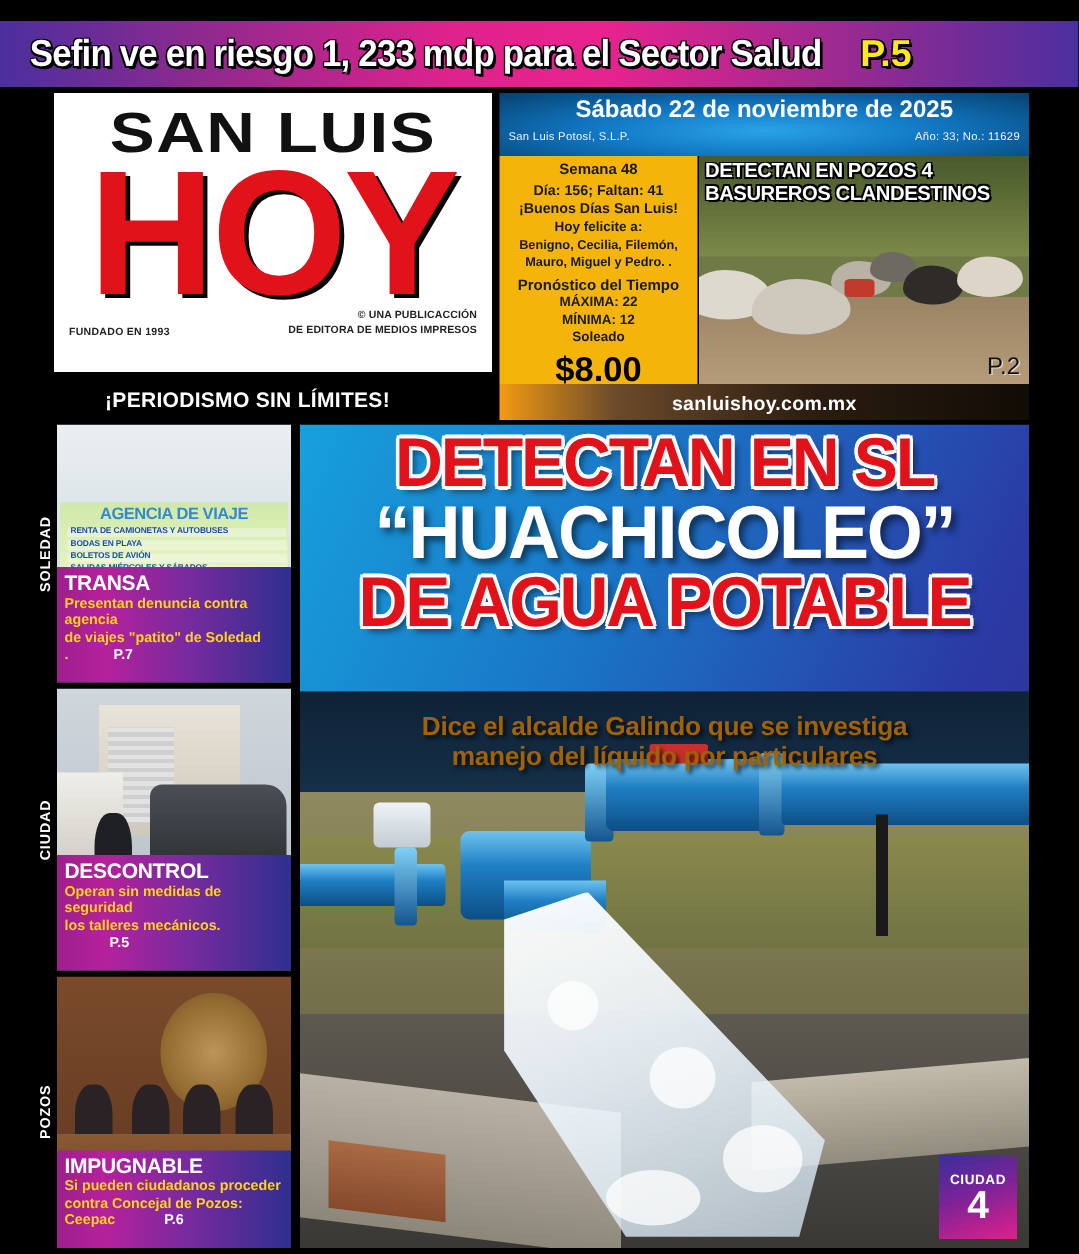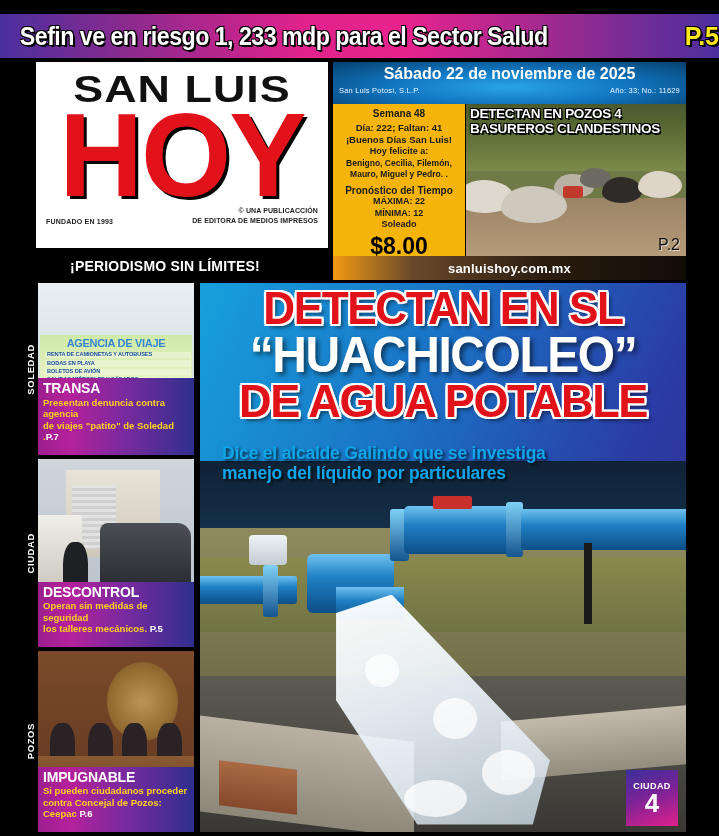--- a/index.html
+++ b/index.html
@@ -8,21 +8,21 @@
     background: #000;
     font-family: "Liberation Sans", sans-serif;
     overflow: hidden;
   }
   .page { position: relative; width: 719px; height: 836px; background: #000; }
 
   
   .top-banner {
     position: absolute; left: 0; top: 14px; width: 719px; height: 44px;
     background: linear-gradient(90deg,#4b2f9e 0%,#8c2a8e 18%,#e0228c 42%,#e8238e 56%,#9a2a90 78%,#4b2f9e 100%);
-    display: flex; align-items: center; justify-content: space-between; gap: 16px;
+    display: flex; align-items: center; justify-content: flex-start; gap: 6px;
   }
   .top-banner-text {
     color: #fff; font-weight: 700; font-size: 25px; letter-spacing: -0.6px;
     white-space: nowrap;
     text-shadow: 2px 2px 0 #000, -1px -1px 0 #000, 1px -1px 0 #000, -1px 1px 0 #000;
     transform: scaleX(0.93);
   }
   .top-banner-page {
     color: #ffe81c; font-weight: 700; font-size: 25px;
     text-shadow: 2px 2px 0 #000, -1px -1px 0 #000, 1px -1px 0 #000, -1px 1px 0 #000;
@@ -123,21 +123,21 @@
     color: #fff; font-weight: 700; font-size: 9.5px; letter-spacing: 0.6px;
   }
   .side-body { position: absolute; left: 16px; top: 0; width: 156px; height: 100%; overflow: hidden; }
   .side-photo { position: absolute; left: 0; top: 0; width: 156px; overflow: hidden; }
   .side-cap {
     position: absolute; left: 0; bottom: 0; width: 156px; padding: 3px 4px 12px 5px;
     background: linear-gradient(90deg,#9c1f8e 0%,#b5219b 20%,#7a2a9e 55%,#2f2f8f 100%);
   }
   .side-cap-title { color: #fff; font-weight: 700; font-size: 14px; line-height: 1.05; letter-spacing: -0.2px; }
   .side-cap-text { color: #ffd21c; font-weight: 700; font-size: 9.5px; line-height: 1.22; margin-top: 1px; }
-  .side-cap-text b { color: #fff; }
+  .side-cap-text b { color: #fff; margin-left: 30px; }
 
   
   .sign-board { position: absolute; left: 2px; top: 30%; width: 152px; height: 64%;
     background: linear-gradient(180deg,#cfe9a8 0%,#e9f4c6 45%,#f2f7d8 100%); }
   .sign-title { position: absolute; left: 4px; top: 2px; width: 144px; text-align: center;
     color: #2a7fd4; font-weight: 700; font-size: 11px; letter-spacing: -0.3px; opacity: .92; }
   .sign-list { position: absolute; left: 5px; top: 17px; width: 146px; }
   .sign-li { color: #1a4f9c; font-weight: 700; font-size: 5.6px; line-height: 1.05;
     letter-spacing: -0.1px; margin-bottom: 1.6px; background: rgba(255,255,255,.35); padding: 0.5px 2px; }
 
@@ -211,22 +211,22 @@
                  4px 4px 4px rgba(0,0,0,.45);
     transform: scaleX(0.96);
   }
   .hl-2 {
     color: #fff; font-weight: 700; font-size: 50px; line-height: 0.96; letter-spacing: -1.5px;
     text-shadow: 3px 3px 5px rgba(0,0,0,.55);
     transform: scaleX(0.96);
   }
   .hl-3 { font-size: 47px; }
   .subhead {
-    position: absolute; left: 0; top: 160px; width: 486px; text-align: left; padding: 0 22px;
-    color: #0ea5e9; font-weight: 700; font-size: 17.5px; line-height: 1.16; letter-spacing: -0.2px;
+    position: absolute; left: 0; top: 191px; width: 486px; text-align: center; padding: 0 22px;
+    color: #a16207; font-weight: 700; font-size: 17.5px; line-height: 1.16; letter-spacing: -0.2px;
     text-shadow: 2px 2px 3px rgba(0,0,0,.75); z-index: 4;
   }
   .section-badge {
     position: absolute; right: 8px; bottom: 6px; width: 52px; height: 56px;
     background: linear-gradient(160deg,#3b2f9a 0%,#7a2397 45%,#e0208c 100%);
     display: flex; flex-direction: column; align-items: center; justify-content: center; z-index: 7;
   }
   .sb-label { color: #fff; font-weight: 700; font-size: 9px; letter-spacing: 0.4px; }
   .sb-num { color: #fff; font-weight: 700; font-size: 26px; line-height: 1; margin-top: -1px; }
 </style>
@@ -259,21 +259,21 @@
   <div class="date-bar">
     <div class="date-main">Sábado 22 de noviembre de 2025</div>
     <div class="date-sub">
       <div class="date-city">San Luis Potosí, S.L.P.</div>
       <div class="date-issue">Año: 33; No.: 11629</div>
     </div>
   </div>
 
   <div class="info-box">
     <div class="ib-week">Semana 48</div>
-    <div class="ib-day">Día: 222; Faltan: 41</div>
+    <div class="ib-day">Día: 156; Faltan: 41</div>
     <div class="ib-greet">¡Buenos Días San Luis!</div>
     <div class="ib-congrats-label">Hoy felicite a:</div>
     <div class="ib-names">Benigno, Cecilia, Filemón,</div>
     <div class="ib-names">Mauro, Miguel y Pedro. .</div>
     <div class="ib-fc-title">Pronóstico del Tiempo</div>
     <div class="ib-fc-line">MÁXIMA: 22</div>
     <div class="ib-fc-line">MÍNIMA: 12</div>
     <div class="ib-fc-line">Soleado</div>
     <div class="ib-price">$8.00</div>
     <div class="ib-price-note">EJEMPLAR DIARIO MATUTINO</div>

